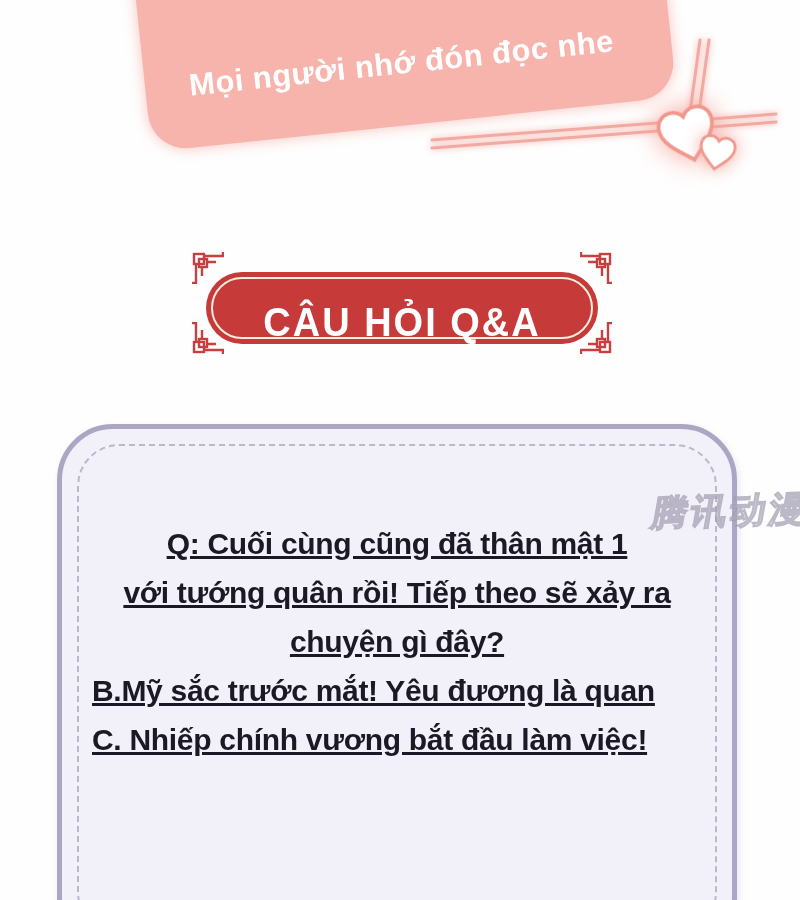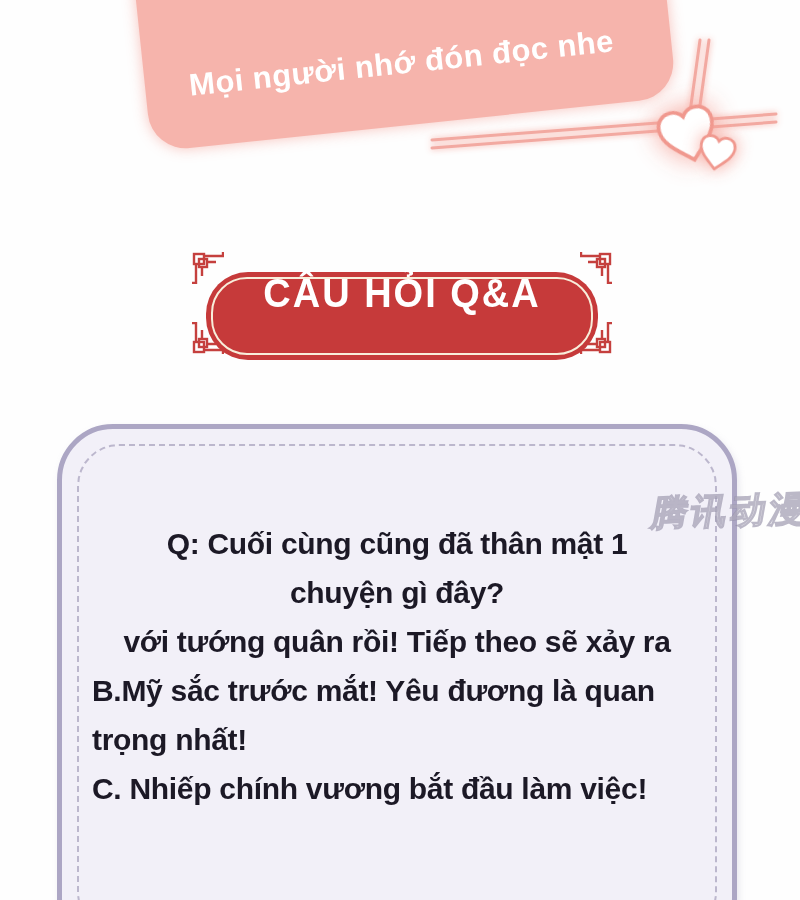--- a/index.html
+++ b/index.html
@@ -37,24 +37,24 @@
 
   
   .decor-svg { left: 410px; top: 28px; width: 380px; height: 185px; }
   .glow-line { filter: drop-shadow(0 0 3px rgba(246,168,158,.95)); }
   .glow-heart { filter: drop-shadow(0 0 5px rgba(246,160,150,.95)); }
 
   
   .banner { left: 190px; top: 250px; width: 424px; height: 106px; }
   .banner-pill {
     position: absolute; left: 16px; top: 22px;
-    width: 392px; height: 88px;
+    width: 392px; height: 72px;
     background: #c63a3a;
     border-radius: 42px;
-    display: flex; align-items: flex-start; justify-content: center;
+    display: flex; align-items: flex-end; justify-content: center;
   }
   .banner-pill::before {
     content: "";
     position: absolute; inset: 5px;
     border: 2px solid #f8eedb;
     border-radius: 36px;
     pointer-events: none;
   }
   .banner-title {
     color: #ffffff;
@@ -98,21 +98,21 @@
     white-space: nowrap;
   }
   .qa-text {
     position: absolute;
     left: 26px; right: 26px; top: 90px;
     color: #1c1926;
     font-size: 30px;
     font-weight: bold;
     letter-spacing: -0.3px;
   }
-  .qa-line { height: 49px; line-height: 49px; white-space: nowrap; }
+  .qa-line { height: 49px; line-height: 49px; white-space: nowrap; text-decoration: underline; }
   .qa-line.center { text-align: center; }
   .qa-line.left { text-align: left; padding-left: 4px; }
 </style>
 </head>
 <body>
 
 <div class="abs frag frag1"></div>
 <div class="abs frag frag2"></div>
 <div class="abs frag frag3"></div>
 
@@ -181,19 +181,18 @@
   <div class="banner-pill">
     <div class="banner-title">CÂU HỎI Q&amp;A</div>
   </div>
 </div>
 
 <div class="abs qa-box">
   <div class="qa-dashed"></div>
   <div class="watermark">腾讯动漫</div>
   <div class="qa-text">
     <div class="qa-line center">Q: Cuối cùng cũng đã thân mật 1</div>
+    <div class="qa-line center">với tướng quân rồi! Tiếp theo sẽ xảy ra</div>
     <div class="qa-line center">chuyện gì đây?</div>
-    <div class="qa-line center">với tướng quân rồi! Tiếp theo sẽ xảy ra</div>
     <div class="qa-line left">B.Mỹ sắc trước mắt! Yêu đương là quan</div>
-    <div class="qa-line left">trọng nhất!</div>
     <div class="qa-line left">C. Nhiếp chính vương bắt đầu làm việc!</div>
   </div>
 </div>
 
 </body></html>

